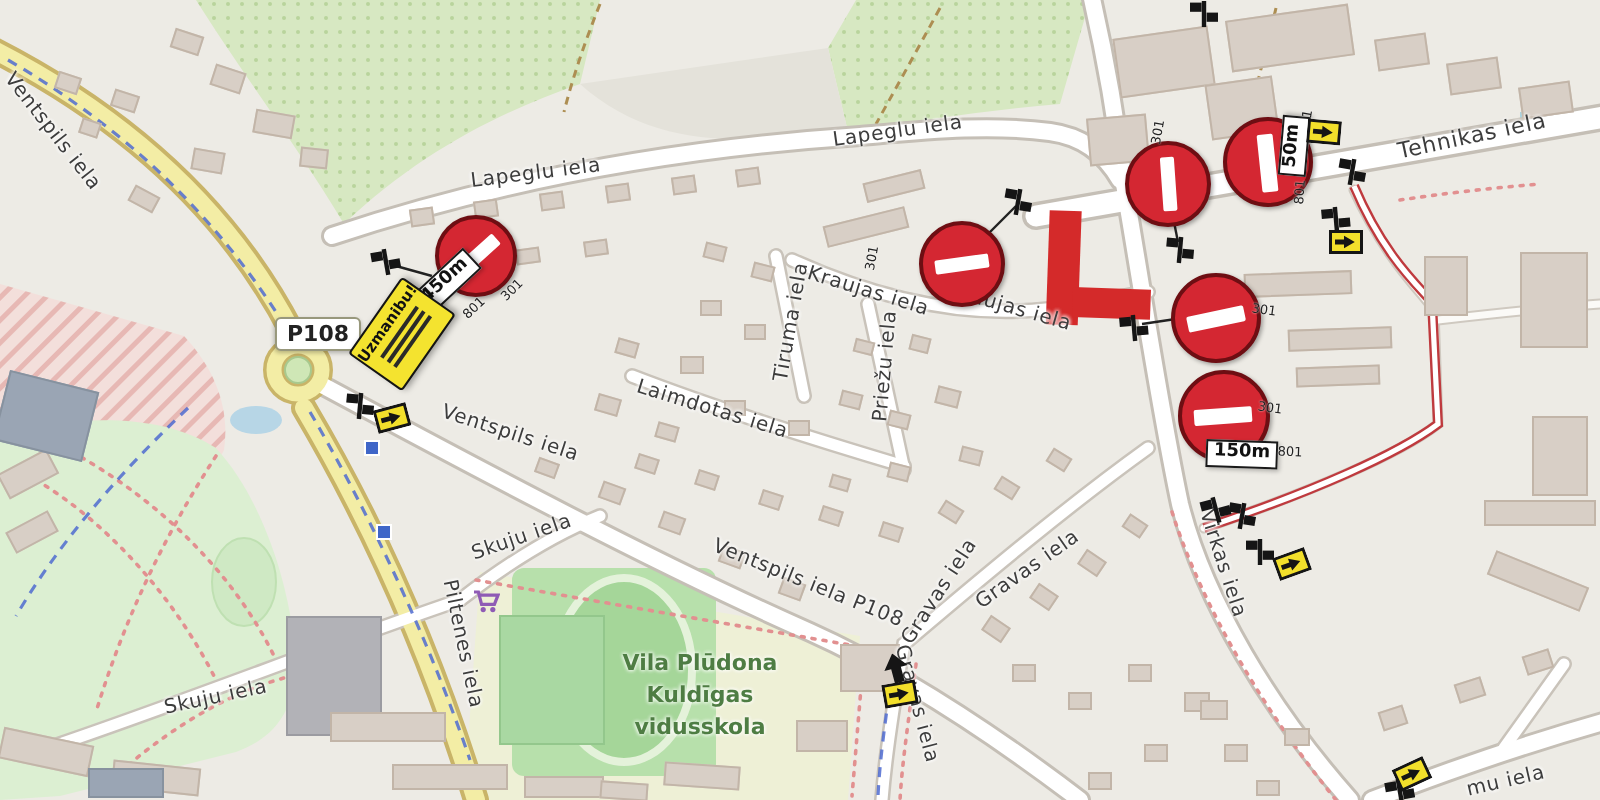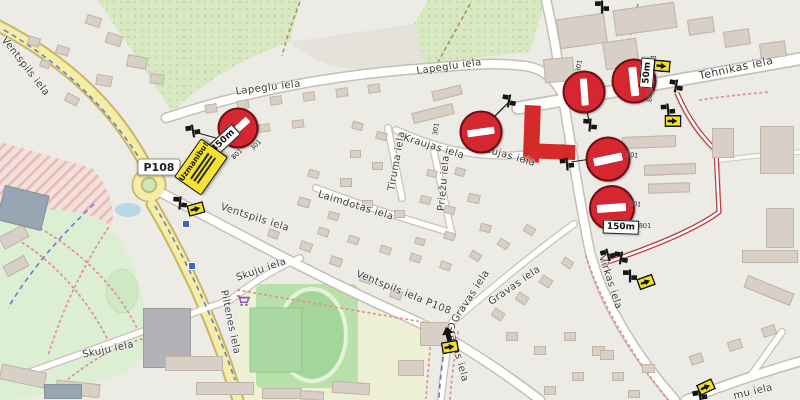--- a/index.html
+++ b/index.html
@@ -410,13 +410,18 @@
 
   <div id="p108-badge" style="left: 159px; top: 167px;">P108</div>
 
   <div id="warning-sign" style="left: 201px; top: 167px;">
     <div class="wtitle">Uzmanibu!</div>
     <div class="wline"></div>
     <div class="wline"></div>
     <div class="wline"></div>
   </div>
 
+  <div id="school-label" style="left: 350px; top: 348px;">
+    <div>Vila Plūdona</div>
+    <div>Kuldīgas</div>
+    <div>vidusskola</div>
+  </div>
 </div>
 
 </body></html>

